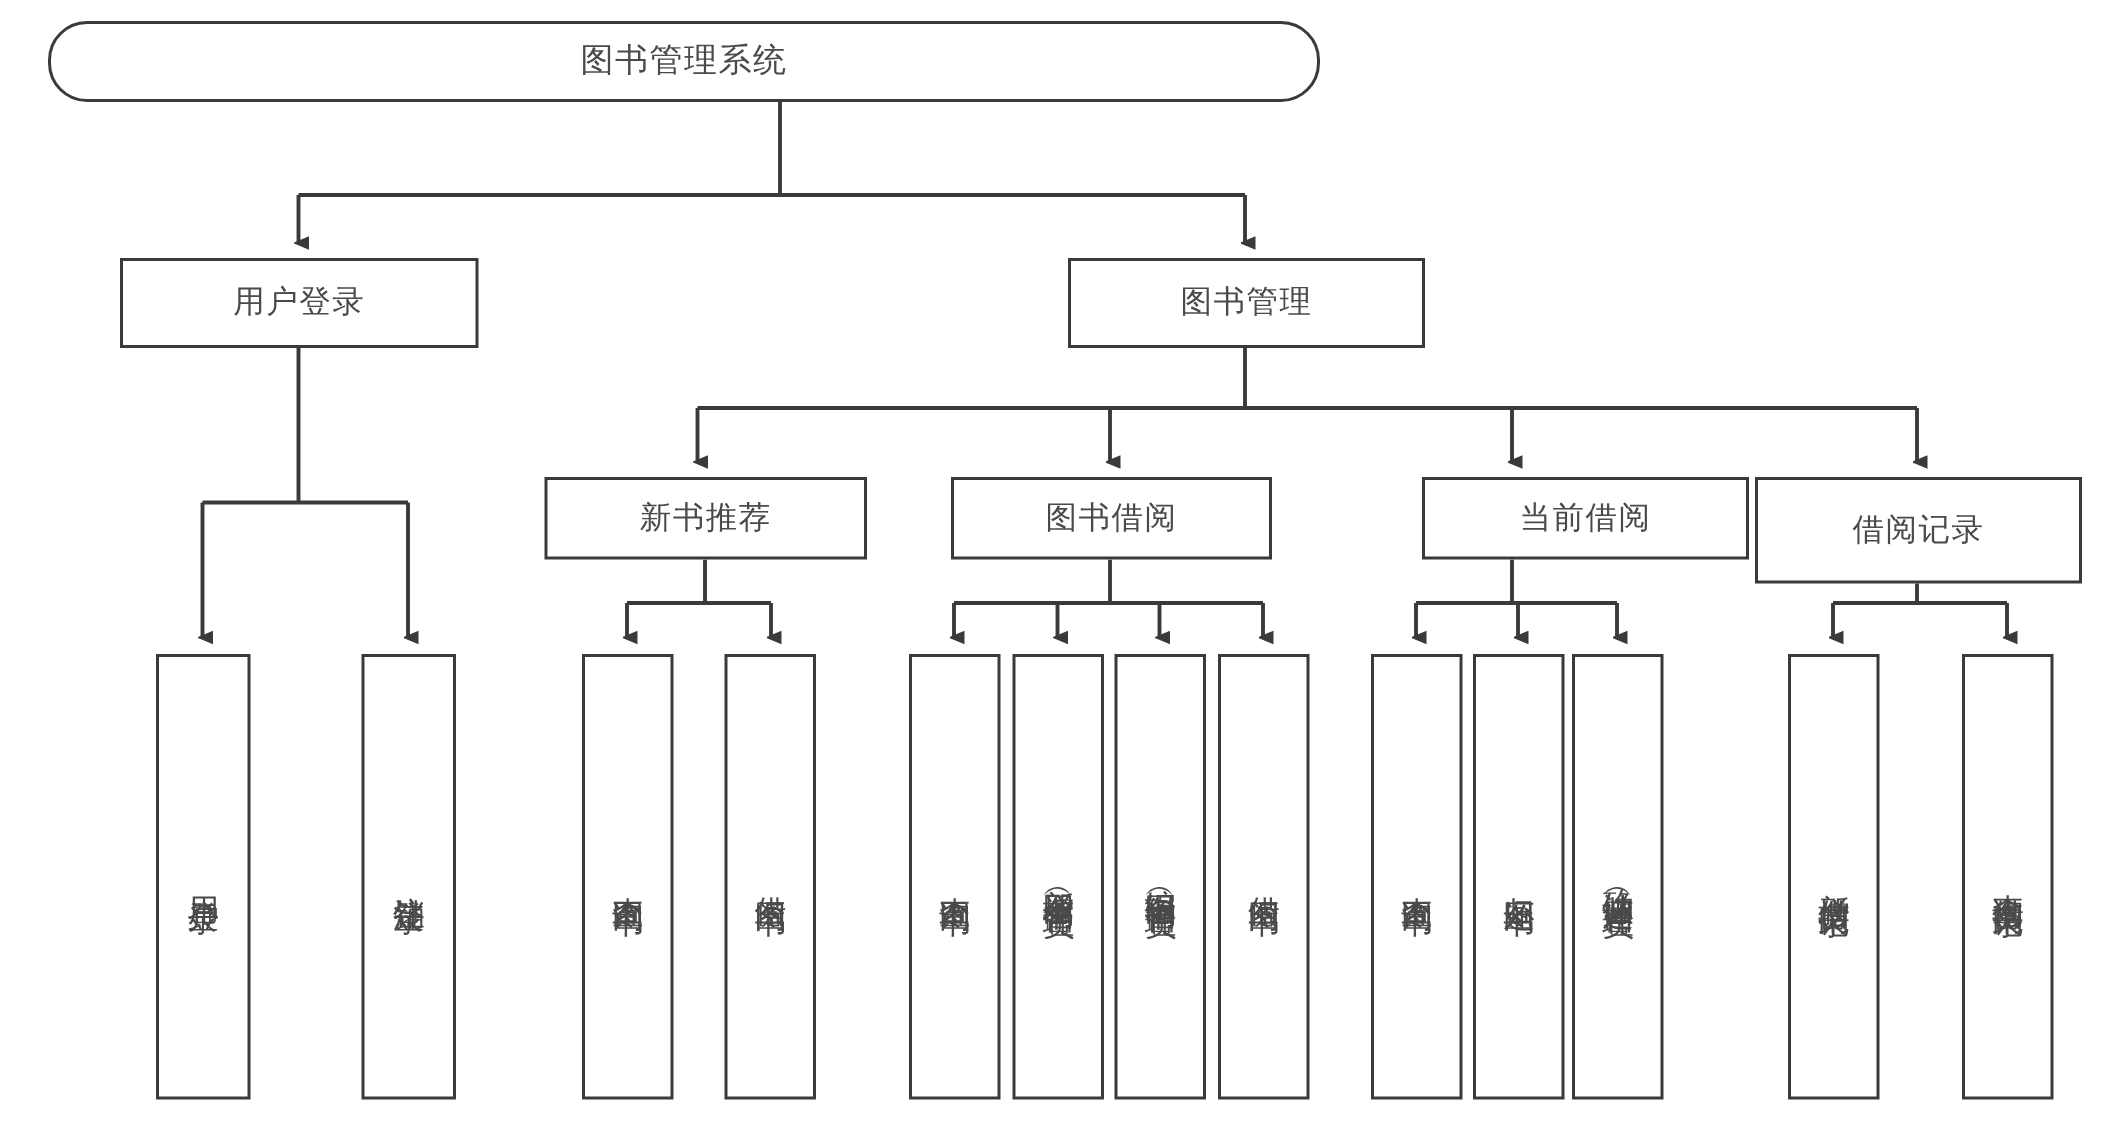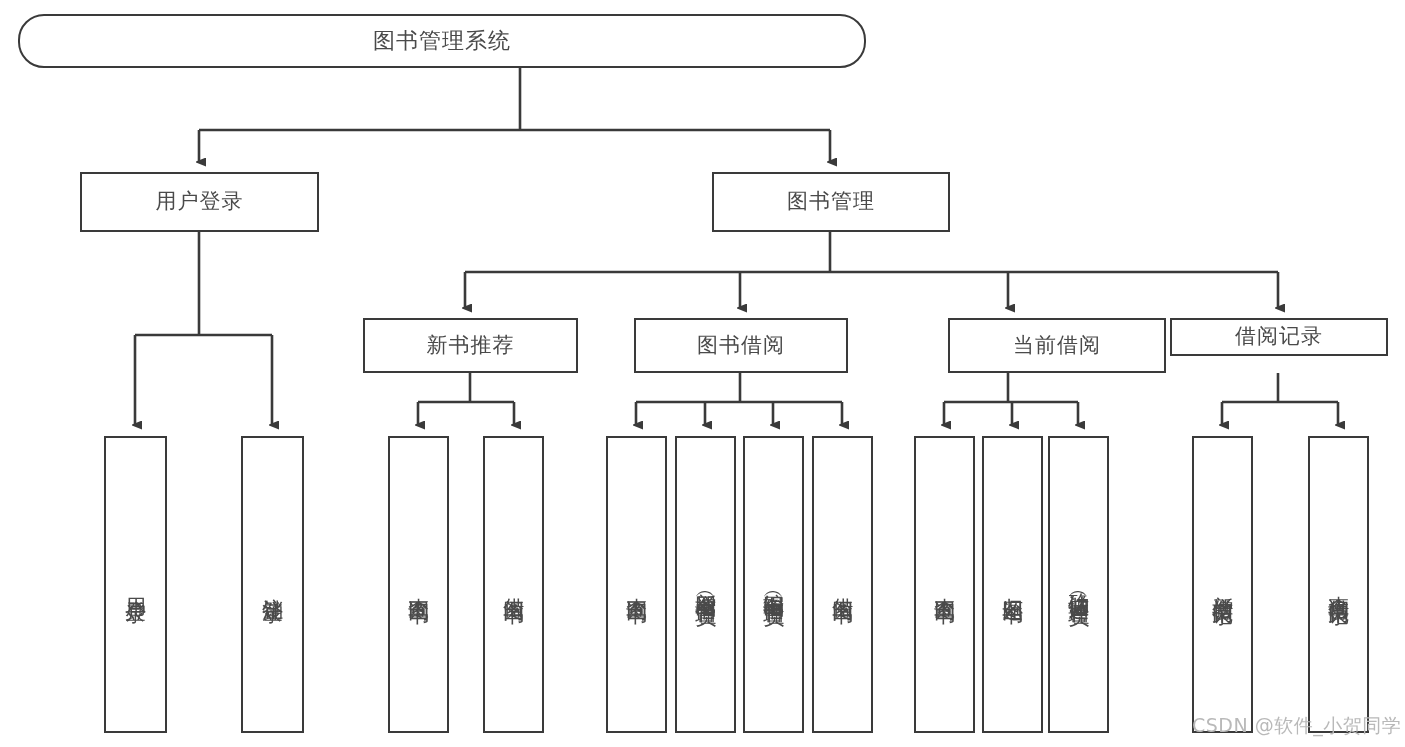--- a/index.html
+++ b/index.html
@@ -116,43 +116,42 @@
       <line x1="1012" y1="402" x2="1012" y2="425" marker-end="url(#arrow)"></line>
       <line x1="1078" y1="402" x2="1078" y2="425" marker-end="url(#arrow)"></line>
 
       <line x1="1278" y1="373" x2="1278" y2="402"></line>
       <line x1="1222" y1="402" x2="1338" y2="402"></line>
       <line x1="1222" y1="402" x2="1222" y2="425" marker-end="url(#arrow)"></line>
       <line x1="1338" y1="402" x2="1338" y2="425" marker-end="url(#arrow)"></line>
     </g>
   </svg>
 
-  <div class="node h root" style="left:18px; top:14px; width:848px; height:54px;border-radius:26px;">图书管理系统</div>
+  <div class="node h root" style="left:32px; top:14px; width:848px; height:54px;border-radius:26px;">图书管理系统</div>
 
   <div class="node h" style="left:80px; top:172px; width:239px; height:60px;">用户登录</div>
   <div class="node h" style="left:712px; top:172px; width:238px; height:60px;">图书管理</div>
 
   <div class="node h" style="left:634px; top:318px; width:214px; height:55px;">图书借阅</div>
   <div class="node h" style="left:363px; top:318px; width:215px; height:55px;">新书推荐</div>
   <div class="node h" style="left:948px; top:318px; width:218px; height:55px;">当前借阅</div>
-  <div class="node h" style="left:1170px; top:318px; width:218px; height:38px;">借阅记录</div>
+  <div class="node h" style="left:1170px; top:318px; width:218px; height:71px;">借阅记录</div>
 
   <div class="node v" style="left:104px; top:436px; width:63px; height:297px;">用户登录</div>
   <div class="node v" style="left:241px; top:436px; width:63px; height:297px;">注销登录</div>
 
   <div class="node v" style="left:388px; top:436px; width:61px; height:297px;">查询图书</div>
   <div class="node v" style="left:483px; top:436px; width:61px; height:297px;">借阅图书</div>
 
   <div class="node v" style="left:606px; top:436px; width:61px; height:297px;">查询图书</div>
   <div class="node v" style="left:675px; top:436px; width:61px; height:297px;">新增图书（管理员）</div>
   <div class="node v" style="left:743px; top:436px; width:61px; height:297px;">编辑图书（管理员）</div>
   <div class="node v" style="left:812px; top:436px; width:61px; height:297px;">借阅图书</div>
 
   <div class="node v" style="left:914px; top:436px; width:61px; height:297px;">查询图书</div>
   <div class="node v" style="left:982px; top:436px; width:61px; height:297px;">归还图书</div>
   <div class="node v" style="left:1048px; top:436px; width:61px; height:297px;">确认归还（管理员）</div>
 
   <div class="node v" style="left:1192px; top:436px; width:61px; height:297px;">新增借阅记录</div>
   <div class="node v" style="left:1308px; top:436px; width:61px; height:297px;">查询借阅记录</div>
 
-  <div class="watermark">CSDN @软件_小贺同学</div>
 
 </div>
 
 </body></html>

